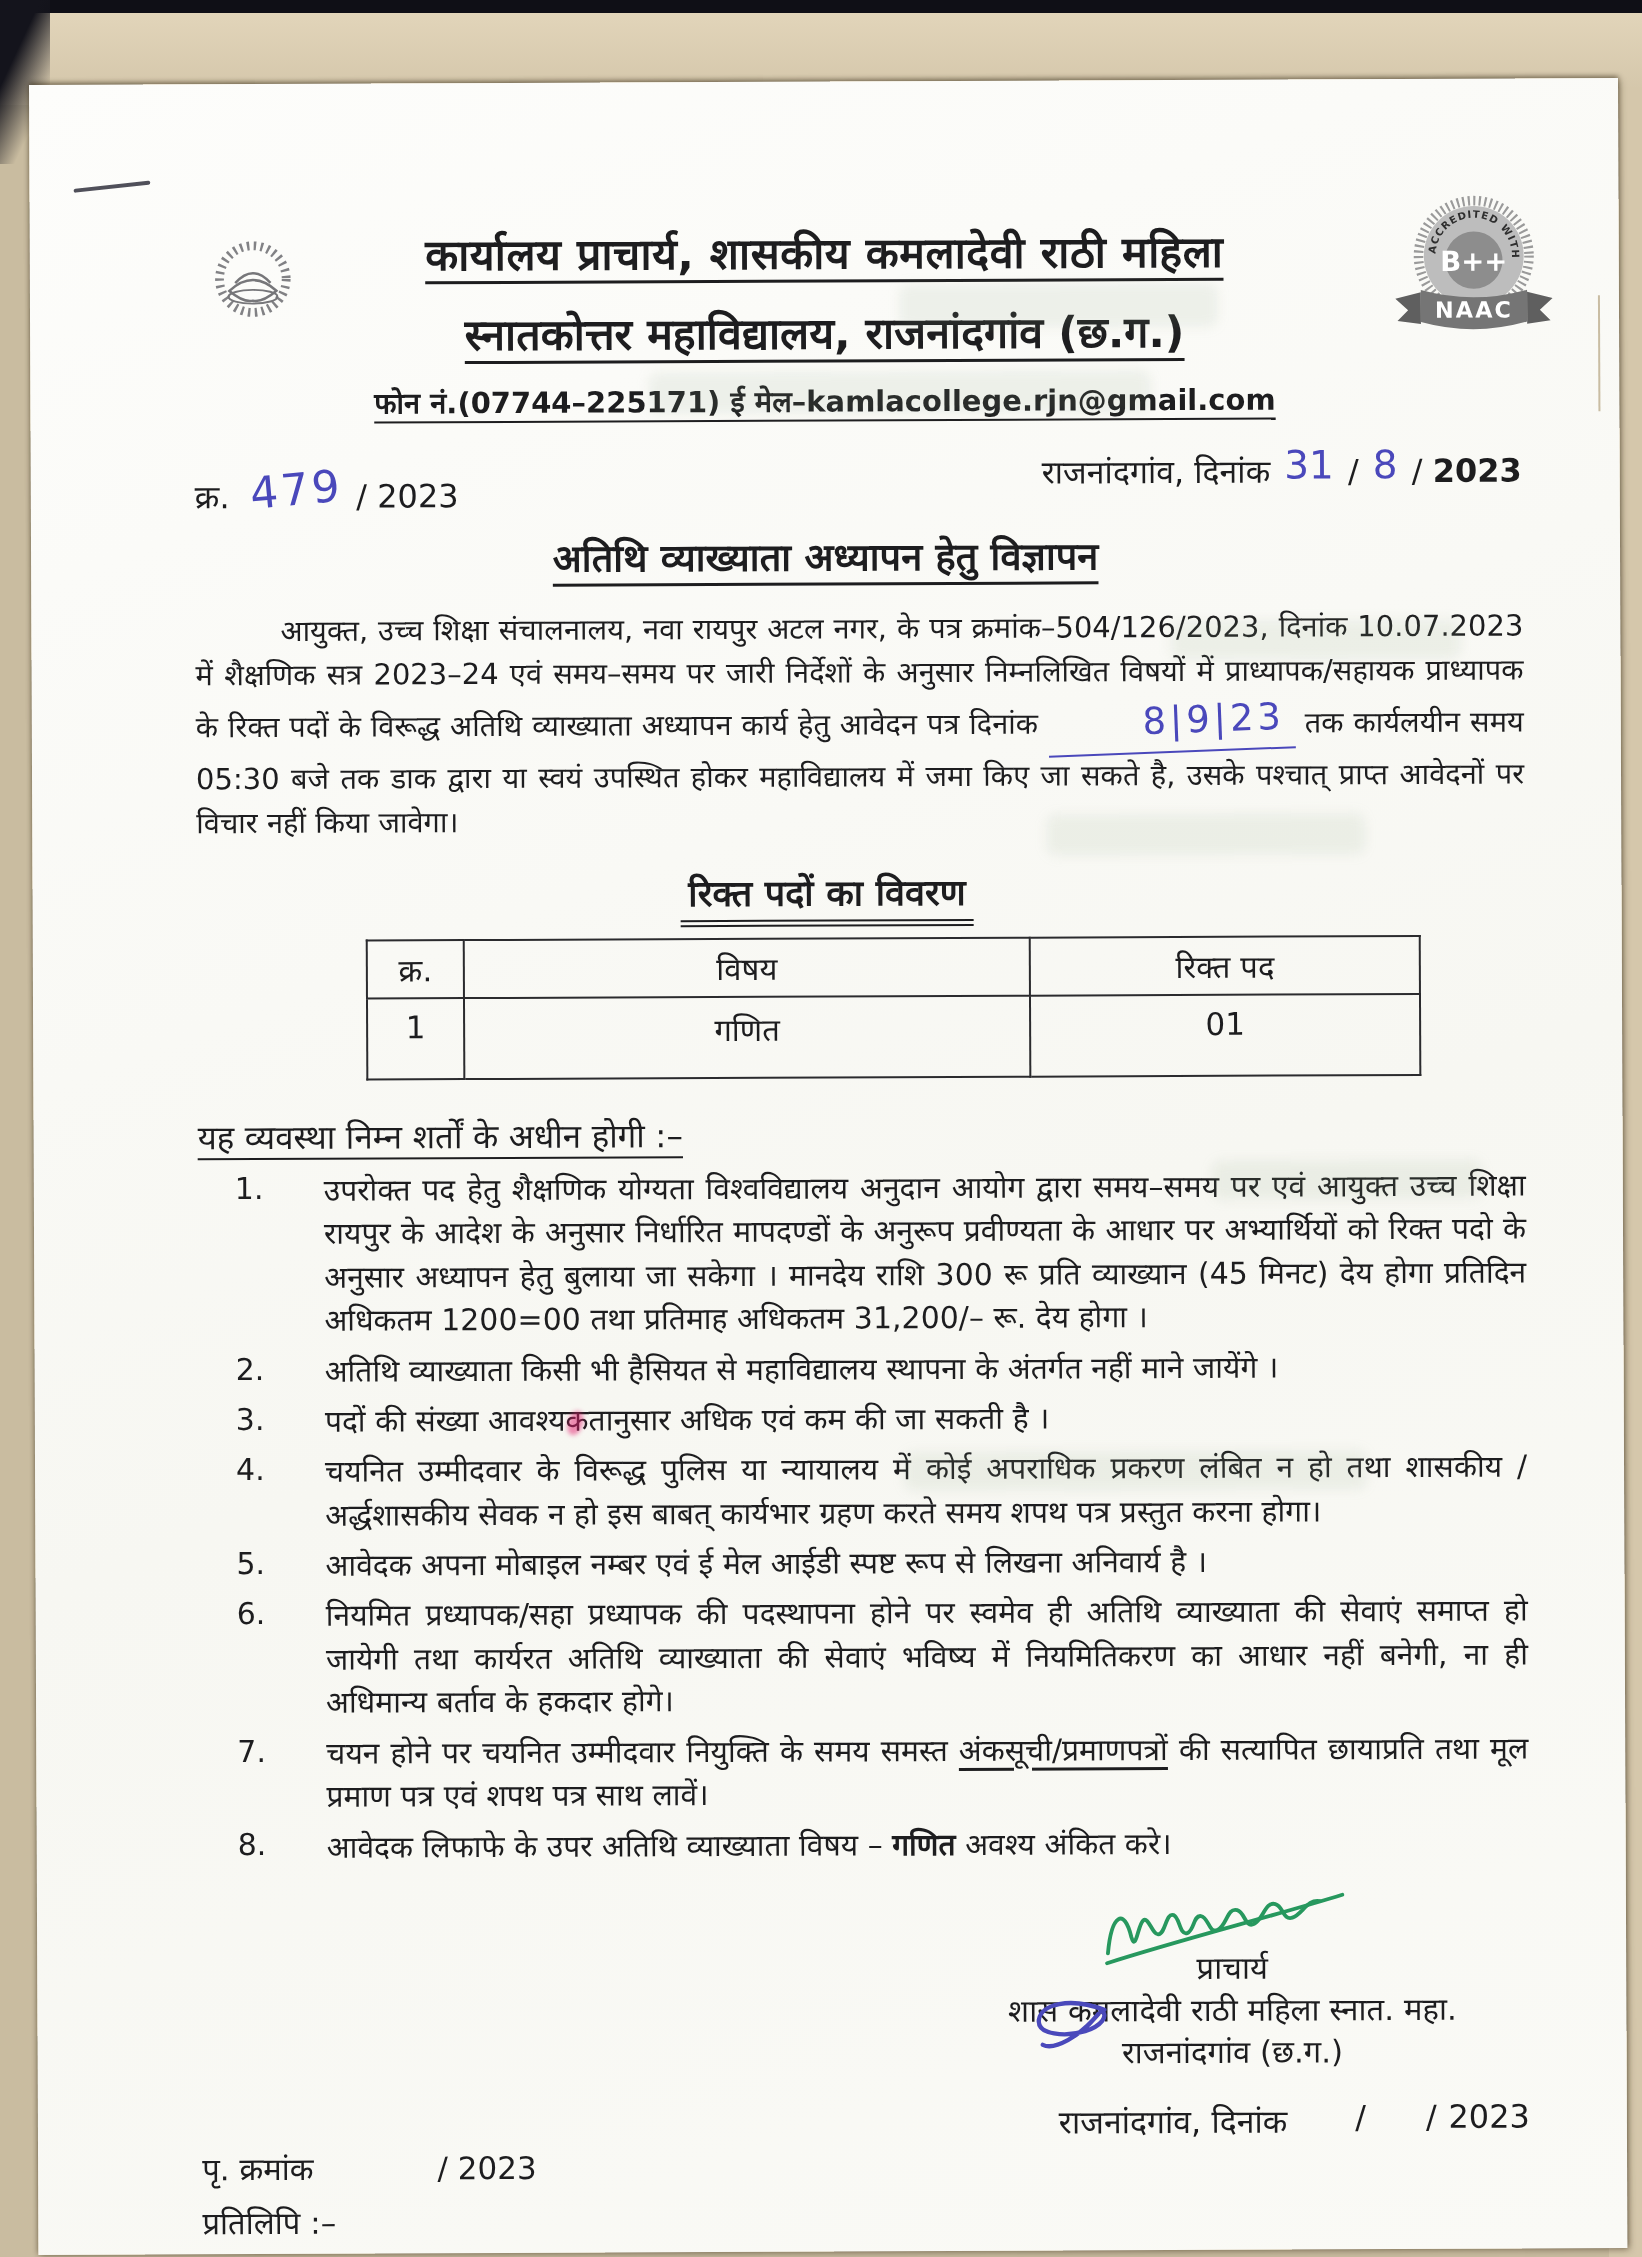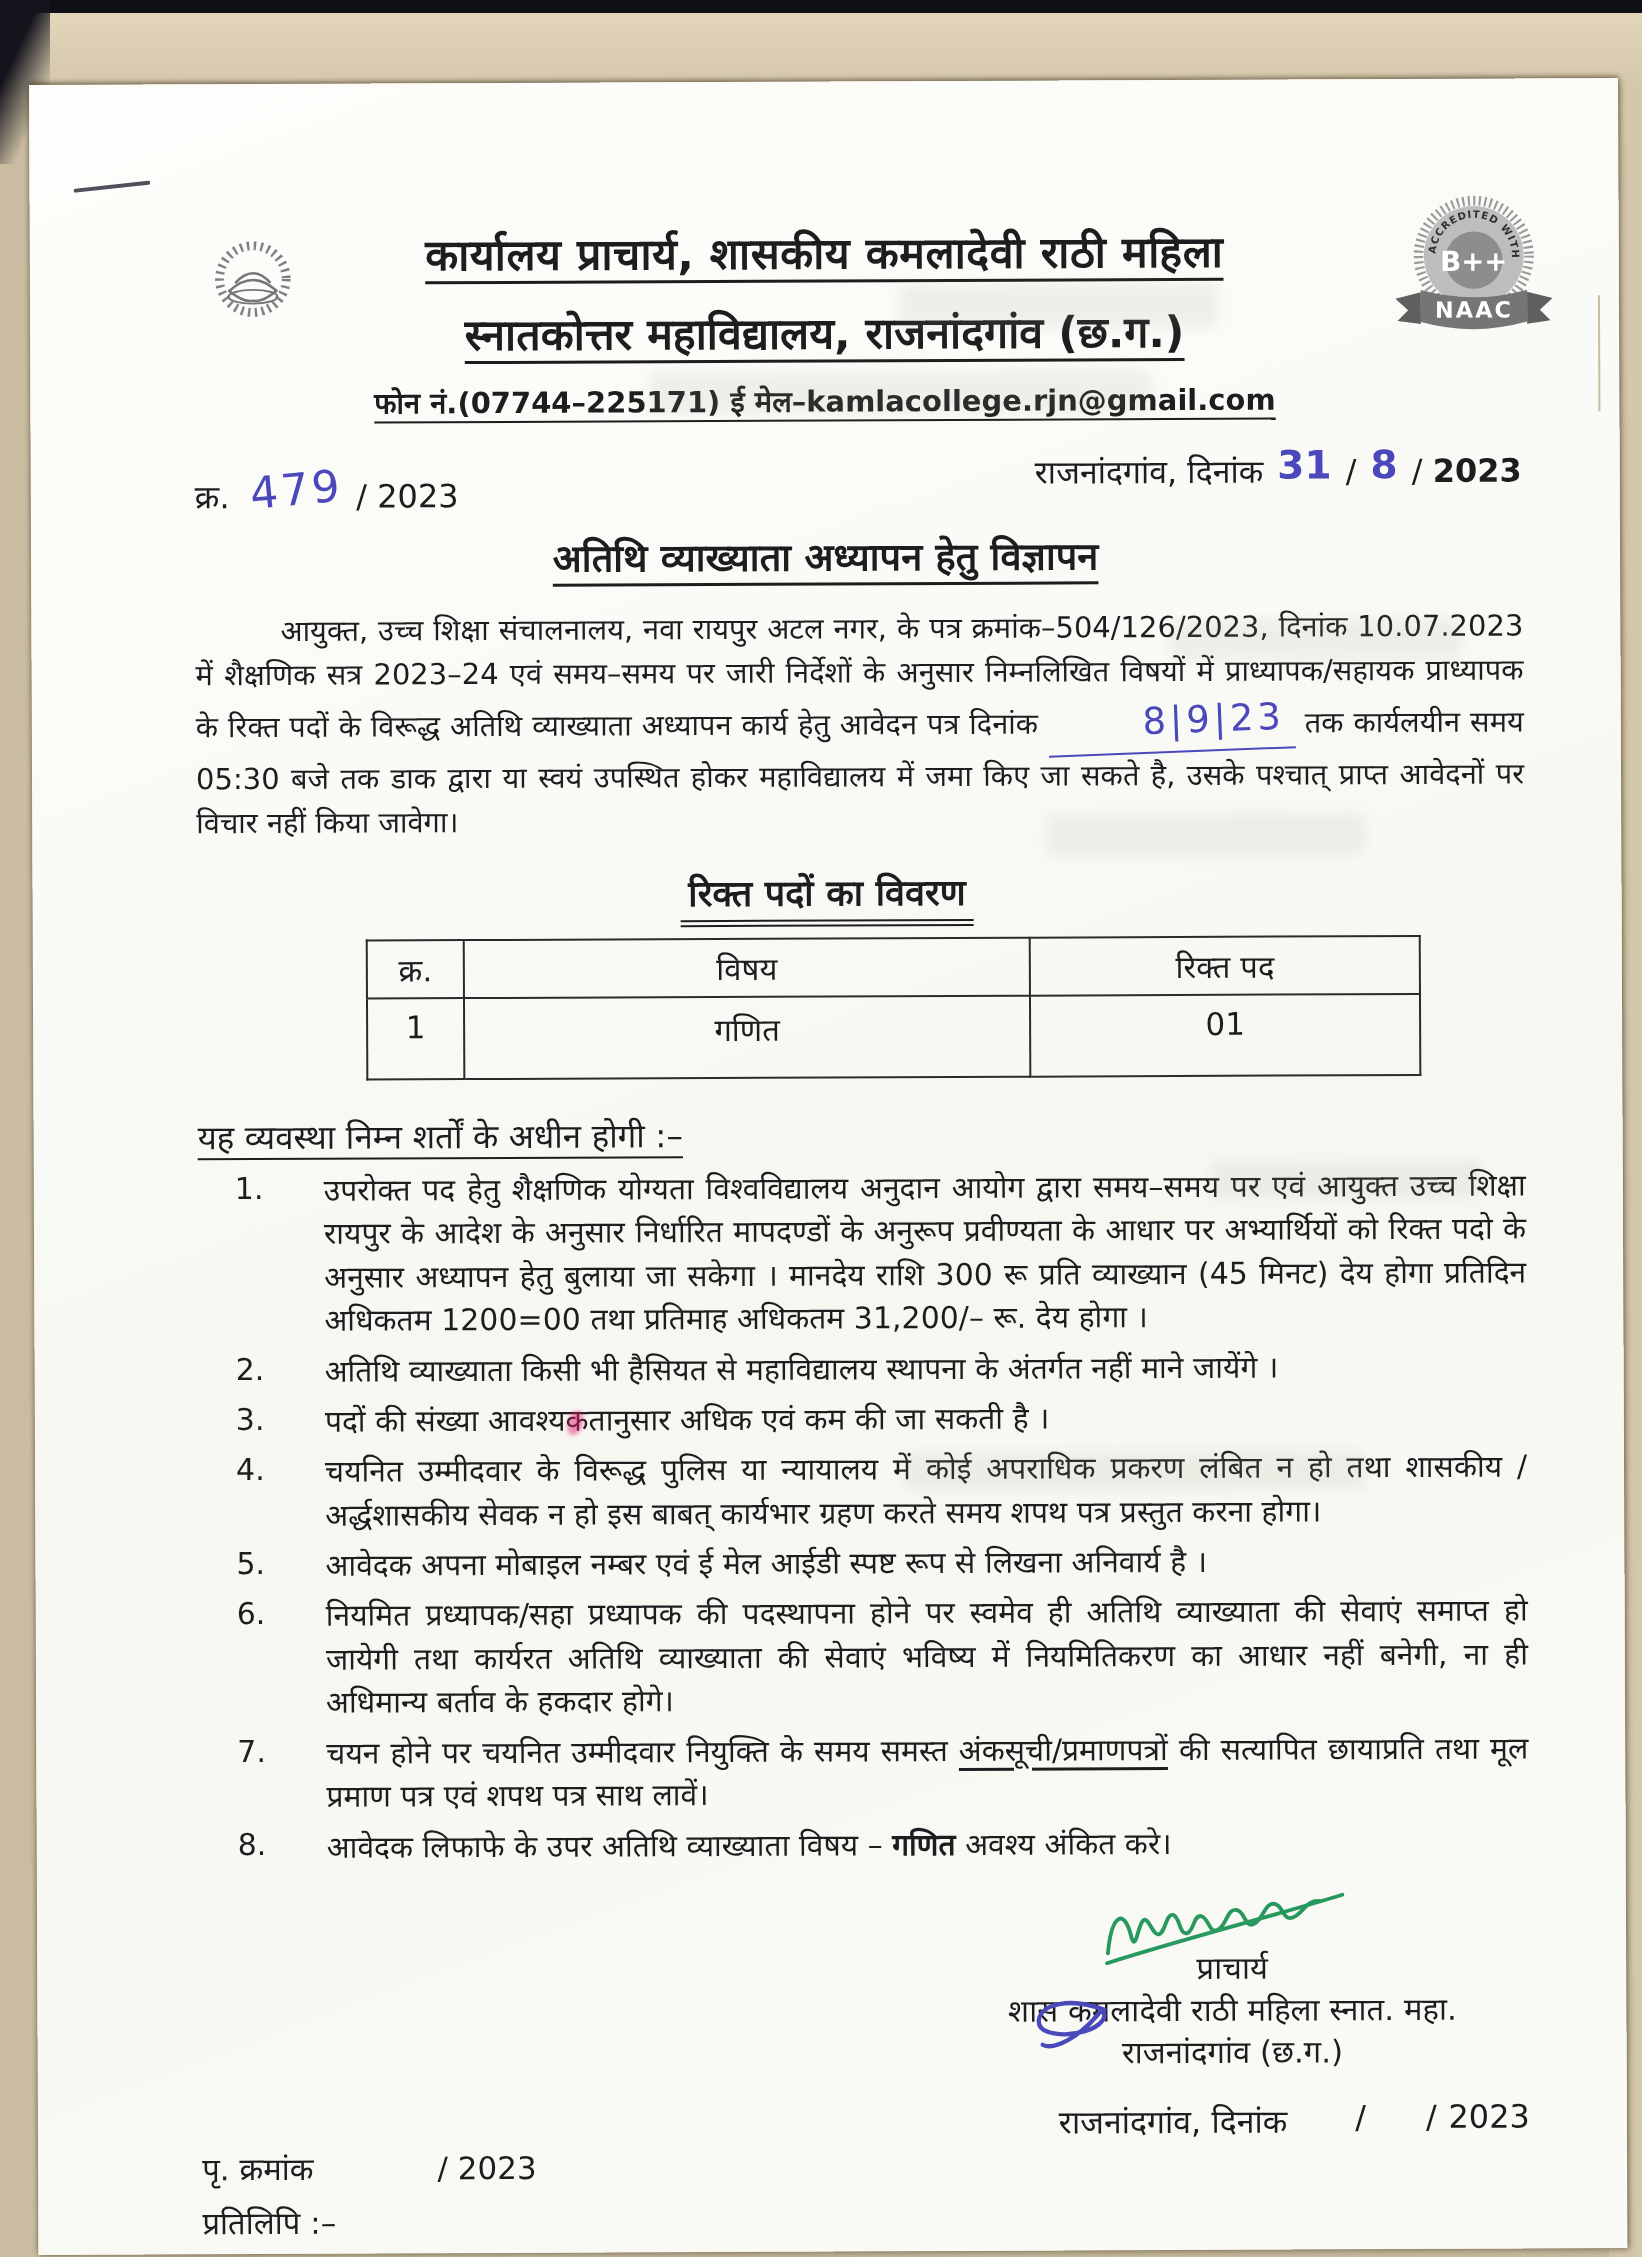--- a/index.html
+++ b/index.html
@@ -39,21 +39,21 @@
         text-decoration:underline; text-underline-offset:10.6px; text-decoration-thickness:2.9px; }
   .h2 { font-size:43px; font-weight:bold; margin-top:21px;
         text-decoration:underline; text-underline-offset:10.6px; text-decoration-thickness:2.9px; }
   .h3 { font-size:29px; font-weight:bold; margin-top:19.3px;
         text-decoration:underline; text-underline-offset:7.7px; text-decoration-thickness:1.9px; }
 
   .dateline1 { margin:29px 98px 0 0; text-align:right; font-size:32px; white-space:nowrap; }
   .refline   { margin:-29px 0 0 164px; font-size:32px; }
   .hand { color:#4a48bb; display:inline-block; }
   .hand-479 { font-size:44px; transform:rotate(-5deg); letter-spacing:2.9px; margin:0 3.9px 0 9.7px; position:relative; top:-2.9px; }
-  .hand-dm  { font-size:39px; position:relative; top:-4.8px; margin:0 3.9px;font-weight:bold; }
+  .hand-dm  { font-size:39px; position:relative; top:-4.8px; margin:0 3.9px; }
 
   .title { text-align:center; margin-top:13.5px; font-size:38px; font-weight:bold; }
   .title span { text-decoration:underline; text-underline-offset:11.6px; text-decoration-thickness:2.9px; }
 
   .intro { margin:25px 97px 0 164px; font-size:29px; line-height:1.52; text-align:justify; text-indent:85px; }
   .hand-date { font-size:37px; color:#4a48bb; border-bottom:2.9px solid #4a48bb;
                padding:0 9.7px 1.9px; letter-spacing:3.9px; display:inline-block; transform:rotate(-2deg); }
 
   .tbl-heading { text-align:center; margin-top:25px; font-size:36px; font-weight:bold; }
   .tbl-heading span { border-bottom:7.7px double #1d1d1f; padding:0 7.7px 5.8px; }

